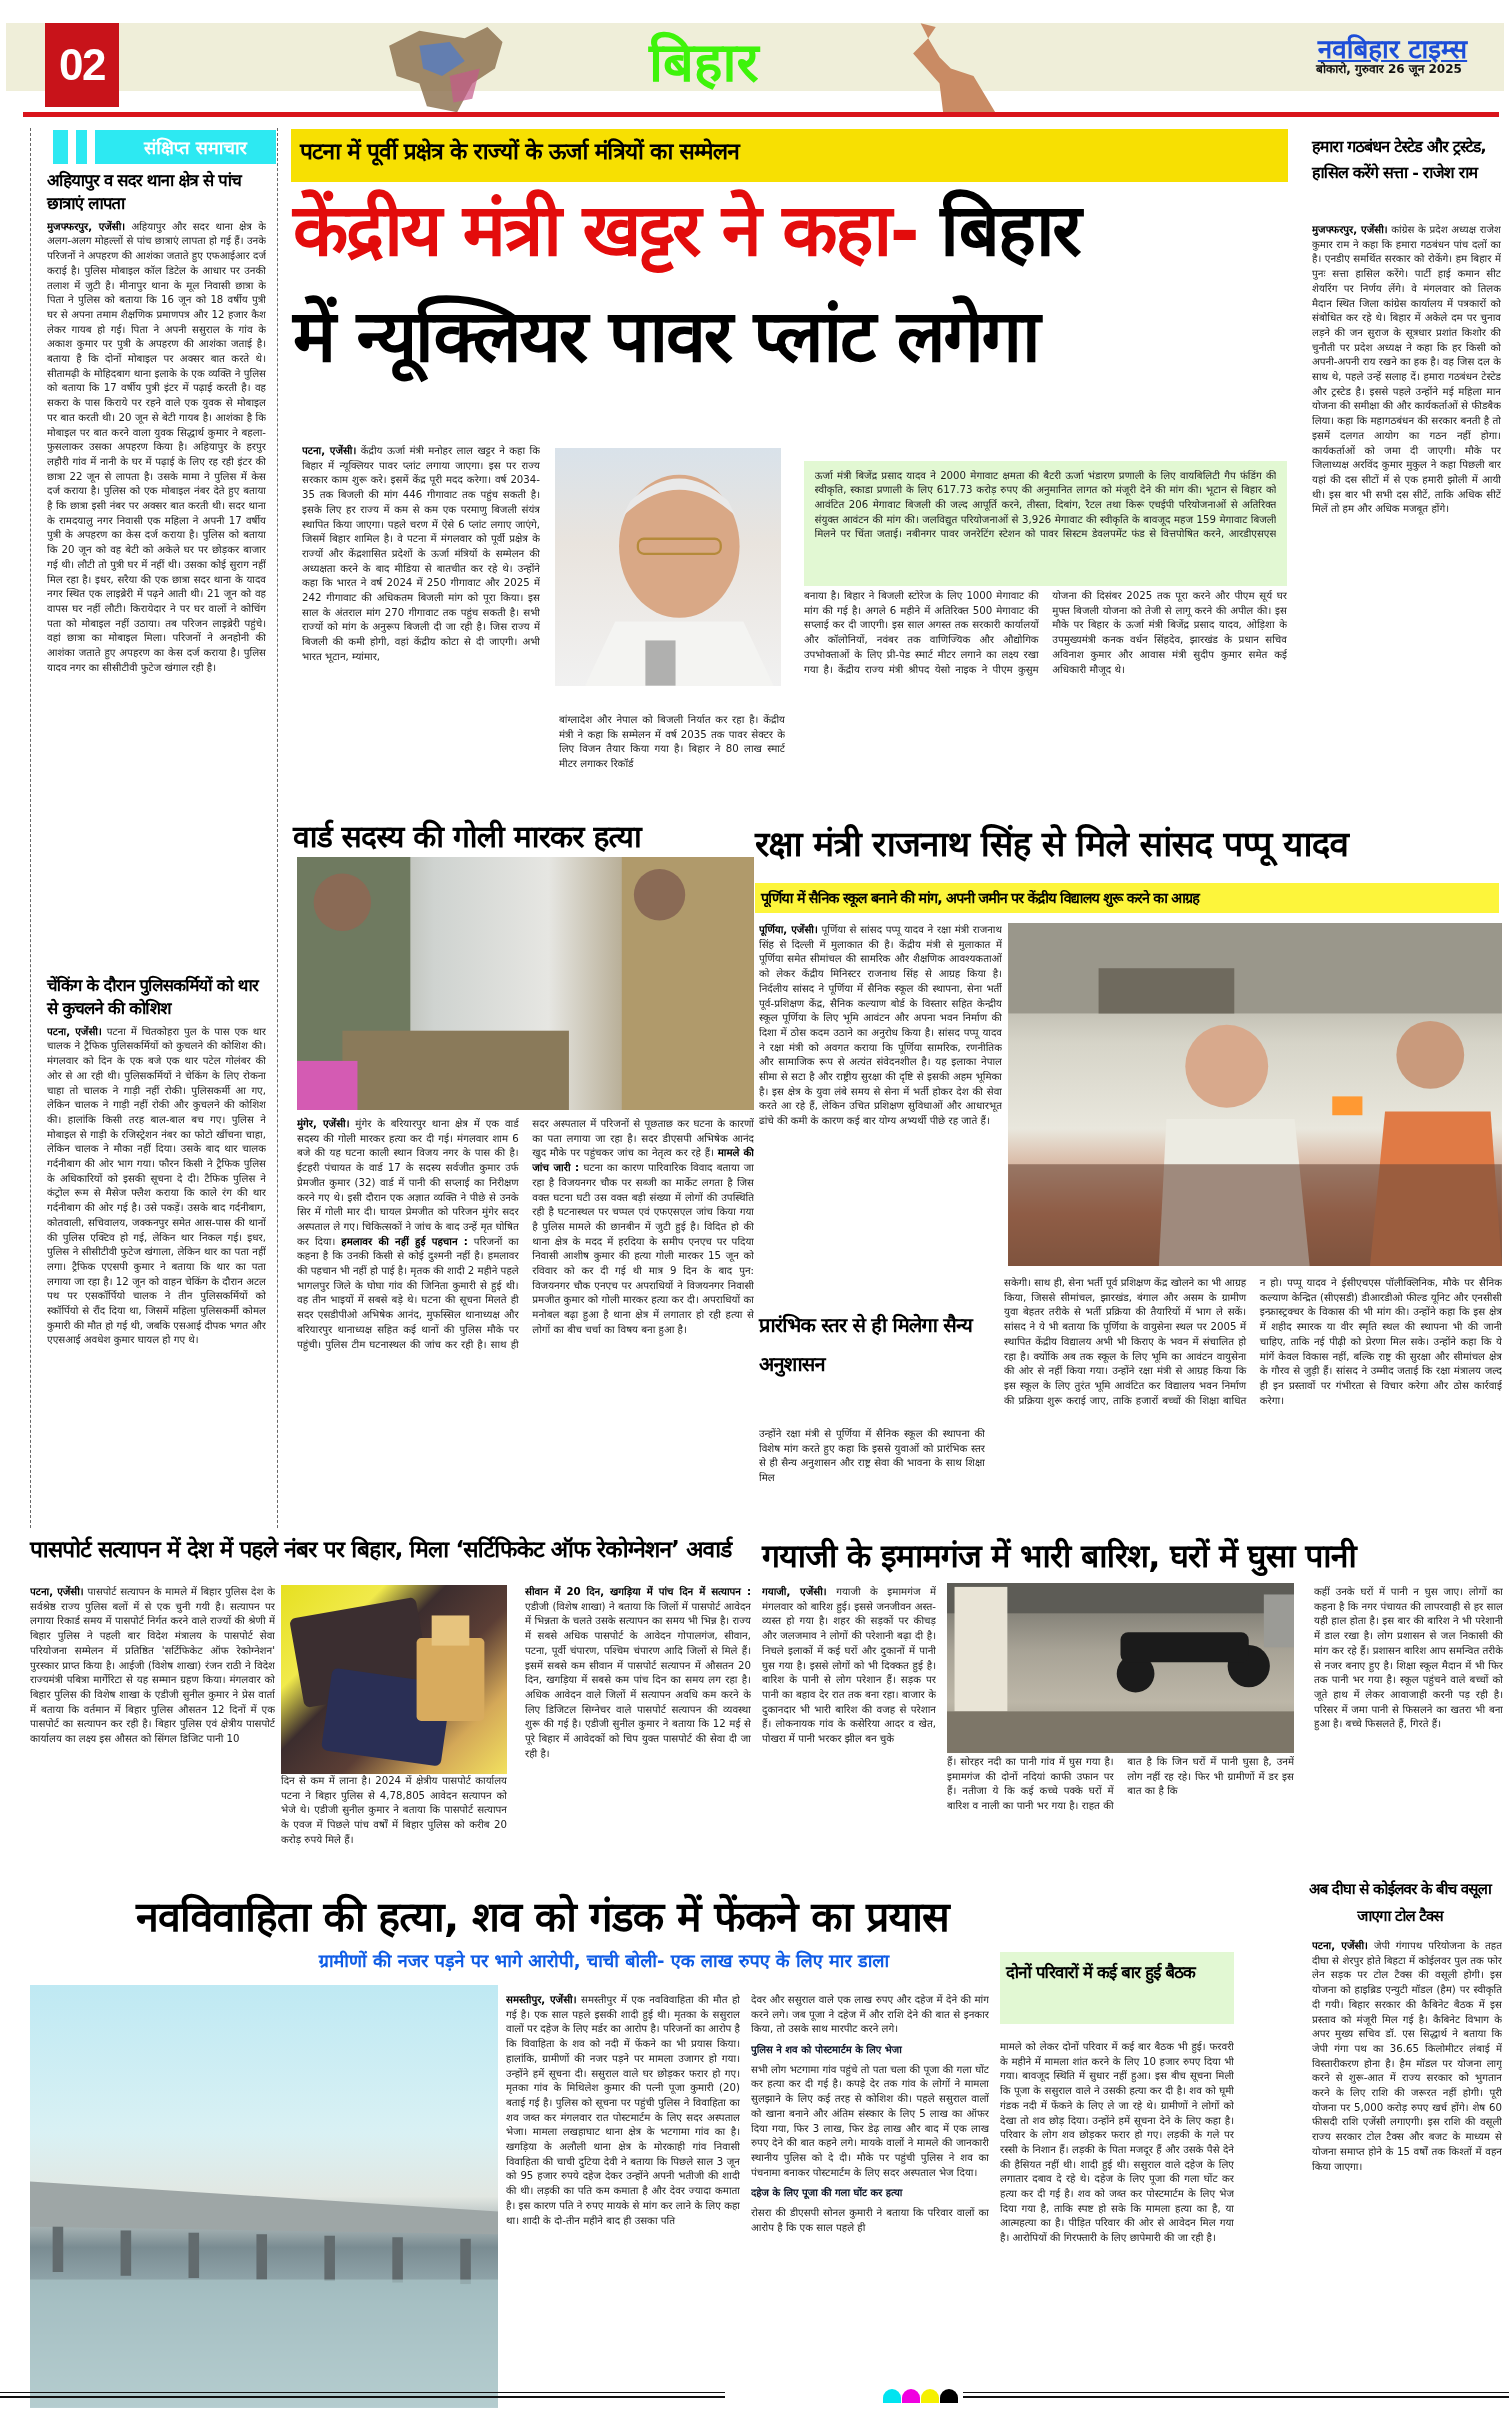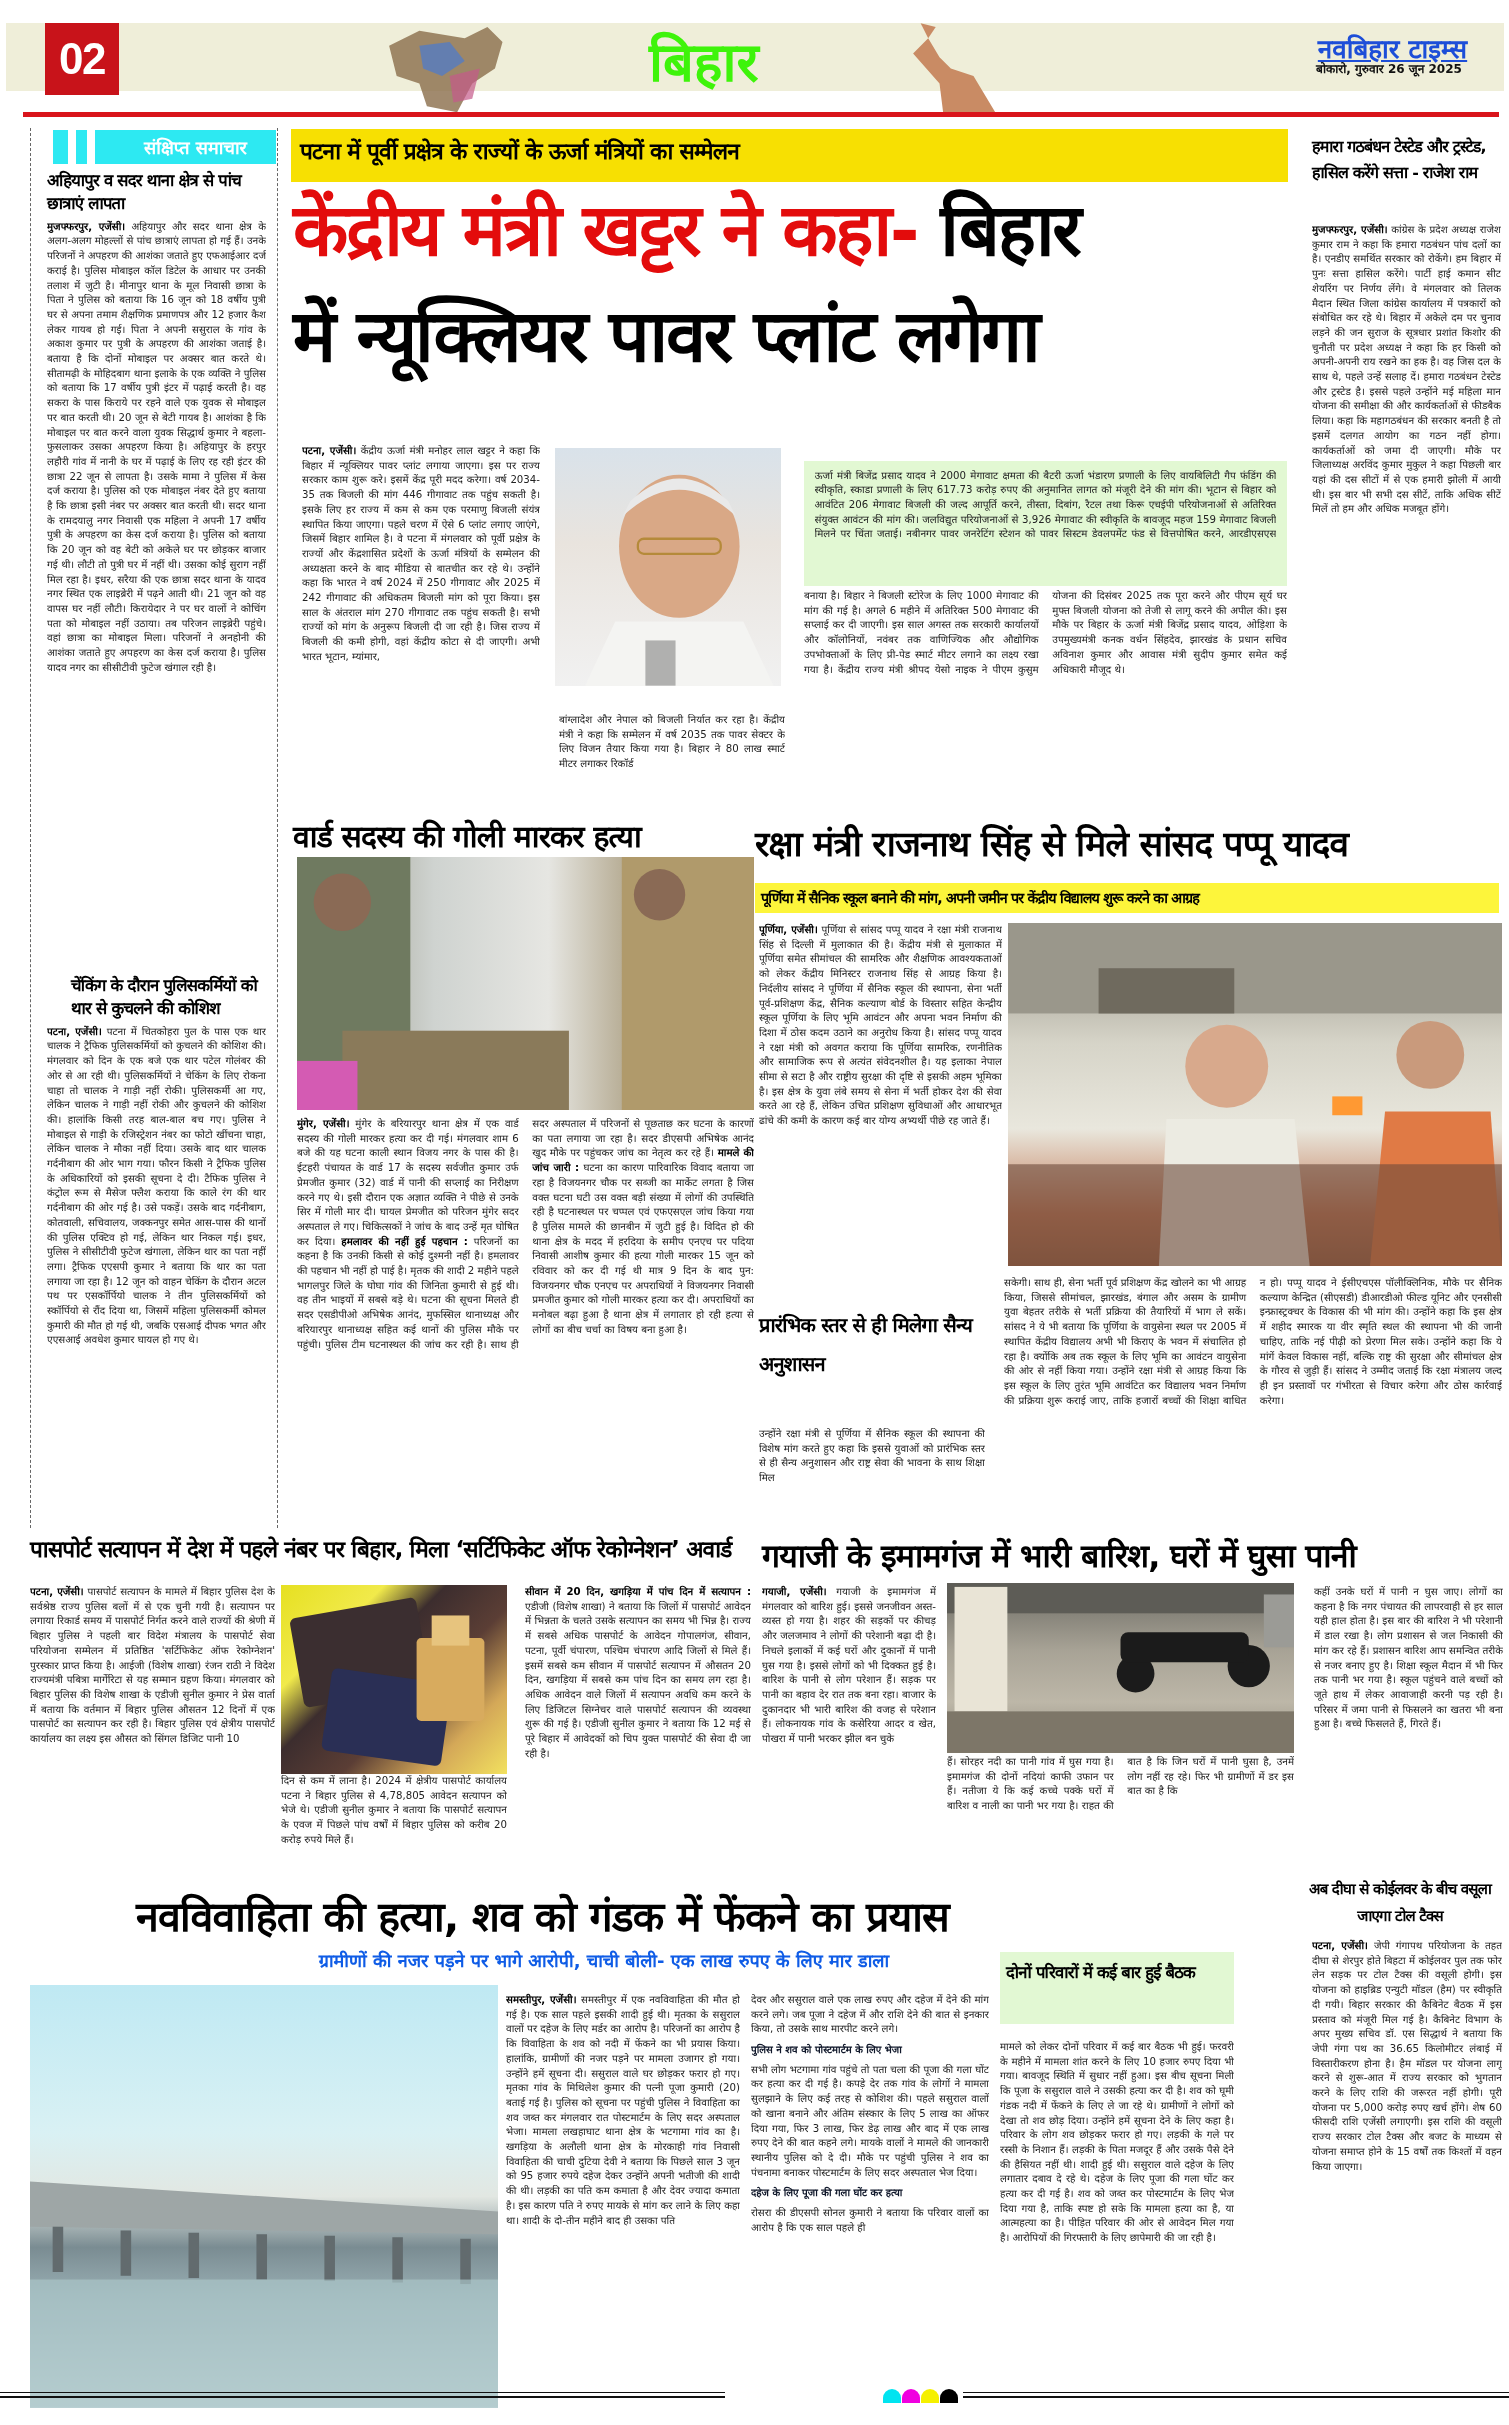--- a/index.html
+++ b/index.html
@@ -7,21 +7,21 @@
   body { position: relative; font-family: "DejaVu Sans", sans-serif; color: #111; }
   .abs { position: absolute; }
   .body-text { font-family: "DejaVu Sans", sans-serif; font-size: 10.2px; line-height: 14.7px; color: #222; text-align: justify; }
   .body-text b { color: #000; }
   .hl { font-family: "DejaVu Sans", sans-serif; font-weight: bold; color: #000; letter-spacing: -0.8px; }
   .photo { overflow: hidden; }
   .cols2 { column-count: 2; column-gap: 13.6px; }
 
   
   #masthead { left: 6px; top: 22.6px; width: 1498px; height: 68px; background: #efeed9; }
-  #page-no { left: 45px; top: 22.6px; width: 74px; height: 72px; background: #c8131a; color: #fff; font-size: 44px; font-weight: bold; display:flex; align-items:center; justify-content:center; font-family:"Liberation Sans", sans-serif; letter-spacing:-1.5px;}
+  #page-no { left: 45px; top: 22.6px; width: 74px; height: 84px; background: #c8131a; color: #fff; font-size: 44px; font-weight: bold; display:flex; align-items:center; justify-content:center; font-family:"Liberation Sans", sans-serif; letter-spacing:-1.5px;}
   #section-title { left: 649px; top: 22.6px; height: 75px; color: #3ef40a; font-size: 54px; font-weight: bold; }
   #brand { left: 1283px; top: 30px; width: 219px; color: #c8131a; font-size: 26px; font-weight: bold; text-align:center; }
   #date { left: 1276px; top: 60px; width: 226px; font-size: 12px; font-weight: bold; text-align:center; color:#111; }
   #red-rule { left: 22.6px; top: 112px; width: 1476px; height: 5.3px; background: #d9141b; }
   .map-art { left: 374px; top: 22.6px; width: 189px; height: 91px; }
   .statue-art { left: 898px; top: 22.6px; width: 151px; height: 91px; }
 
   
   #brief-box { left: 30px; top: 128px; width: 248px; height: 1400px; border-left: 1.5px dashed #666; border-right: 1.5px dashed #666; }
   #brief-header { left: 53px; top: 130px; width: 223px; height: 34px; background: #2de9f2; color: #fff; font-size: 18px; font-weight: bold; display:flex; align-items:center; justify-content:center; }
@@ -123,21 +123,21 @@
   <span style="margin-left:62px">संक्षिप्त समाचार</span>
 </div>
 <div class="abs" style="left:47px;top:170px;width:219px;">
   <div class="hl" style="font-size:16.6px;line-height:22.6px;margin-bottom:4.5px;">अहियापुर व सदर थाना क्षेत्र से पांच छात्राएं लापता</div>
   <div class="body-text" style="height:619px;overflow:hidden;">
     <b>मुजफ्फरपुर, एजेंसी।</b>
     <span>अहियापुर और सदर थाना क्षेत्र के अलग-अलग मोहल्लों से पांच छात्राएं लापता हो गई हैं। उनके परिजनों ने अपहरण की आशंका जताते हुए एफआईआर दर्ज कराई है। पुलिस मोबाइल कॉल डिटेल के आधार पर उनकी तलाश में जुटी है। मीनापुर थाना के मूल निवासी छात्रा के पिता ने पुलिस को बताया कि 16 जून को 18 वर्षीय पुत्री घर से अपना तमाम शैक्षणिक प्रमाणपत्र और 12 हजार कैश लेकर गायब हो गई। पिता ने अपनी ससुराल के गांव के अकाश कुमार पर पुत्री के अपहरण की आशंका जताई है। बताया है कि दोनों मोबाइल पर अक्सर बात करते थे। सीतामढ़ी के मोहिदबाग थाना इलाके के एक व्यक्ति ने पुलिस को बताया कि 17 वर्षीय पुत्री इंटर में पढ़ाई करती है। वह सकरा के पास किराये पर रहने वाले एक युवक से मोबाइल पर बात करती थी। 20 जून से बेटी गायब है। आशंका है कि मोबाइल पर बात करने वाला युवक सिद्धार्थ कुमार ने बहला-फुसलाकर उसका अपहरण किया है। अहियापुर के हरपुर लहौरी गांव में नानी के घर में पढ़ाई के लिए रह रही इंटर की छात्रा 22 जून से लापता है। उसके मामा ने पुलिस में केस दर्ज कराया है। पुलिस को एक मोबाइल नंबर देते हुए बताया है कि छात्रा इसी नंबर पर अक्सर बात करती थी। सदर थाना के रामदयालु नगर निवासी एक महिला ने अपनी 17 वर्षीय पुत्री के अपहरण का केस दर्ज कराया है। पुलिस को बताया कि 20 जून को वह बेटी को अकेले घर पर छोड़कर बाजार गई थी। लौटी तो पुत्री घर में नहीं थी। उसका कोई सुराग नहीं मिल रहा है। इधर, सरैया की एक छात्रा सदर थाना के यादव नगर स्थित एक लाइब्रेरी में पढ़ने आती थी। 21 जून को वह वापस घर नहीं लौटी। किरायेदार ने पर घर वालों ने कोचिंग पता को मोबाइल नहीं उठाया। तब परिजन लाइब्रेरी पहुंचे। वहां छात्रा का मोबाइल मिला। परिजनों ने अनहोनी की आशंका जताते हुए अपहरण का केस दर्ज कराया है। पुलिस यादव नगर का सीसीटीवी फुटेज खंगाल रही है।</span>
   </div>
 </div>
 <div class="abs" style="left:47px;top:975px;width:219px;">
-  <div class="hl" style="font-size:16.6px;line-height:22.6px;margin-bottom:4.5px;margin-left:24px;">चेंकिंग के दौरान पुलिसकर्मियों को थार से कुचलने की कोशिश</div>
+  <div class="hl" style="font-size:16.6px;line-height:22.6px;margin-bottom:4.5px;">चेंकिंग के दौरान पुलिसकर्मियों को थार से कुचलने की कोशिश</div>
   <div class="body-text" style="height:483px;overflow:hidden;">
     <b>पटना, एजेंसी।</b>
     <span>पटना में चितकोहरा पुल के पास एक थार चालक ने ट्रैफिक पुलिसकर्मियों को कुचलने की कोशिश की। मंगलवार को दिन के एक बजे एक थार पटेल गोलंबर की ओर से आ रही थी। पुलिसकर्मियों ने चेकिंग के लिए रोकना चाहा तो चालक ने गाड़ी नहीं रोकी। पुलिसकर्मी आ गए, लेकिन चालक ने गाड़ी नहीं रोकी और कुचलने की कोशिश की। हालांकि किसी तरह बाल-बाल बच गए। पुलिस ने मोबाइल से गाड़ी के रजिस्ट्रेशन नंबर का फोटो खींचना चाहा, लेकिन चालक ने मौका नहीं दिया। उसके बाद थार चालक गर्दनीबाग की ओर भाग गया। फौरन किसी ने ट्रैफिक पुलिस के अधिकारियों को इसकी सूचना दे दी। टैफिक पुलिस ने कंट्रोल रूम से मैसेज फ्लैश कराया कि काले रंग की थार गर्दनीबाग की ओर गई है। उसे पकड़ें। उसके बाद गर्दनीबाग, कोतवाली, सचिवालय, जक्कनपुर समेत आस-पास की थानों की पुलिस एक्टिव हो गई, लेकिन थार निकल गई। इधर, पुलिस ने सीसीटीवी फुटेज खंगाला, लेकिन थार का पता नहीं लगा। ट्रैफिक एएसपी कुमार ने बताया कि थार का पता लगाया जा रहा है। 12 जून को वाहन चेकिंग के दौरान अटल पथ पर एसकॉर्पियो चालक ने तीन पुलिसकर्मियों को स्कॉर्पियो से रौंद दिया था, जिसमें महिला पुलिसकर्मी कोमल कुमारी की मौत हो गई थी, जबकि एसआई दीपक भगत और एएसआई अवधेश कुमार घायल हो गए थे।</span>
   </div>
 </div>
 
 <div class="abs hl" id="kicker">पटना में पूर्वी प्रक्षेत्र के राज्यों के ऊर्जा मंत्रियों का सम्मेलन</div>
 <div class="abs hl" id="main-hl-1">
   <span class="red">केंद्रीय मंत्री खट्टर ने कहा-</span>
   <span>बिहार</span>

